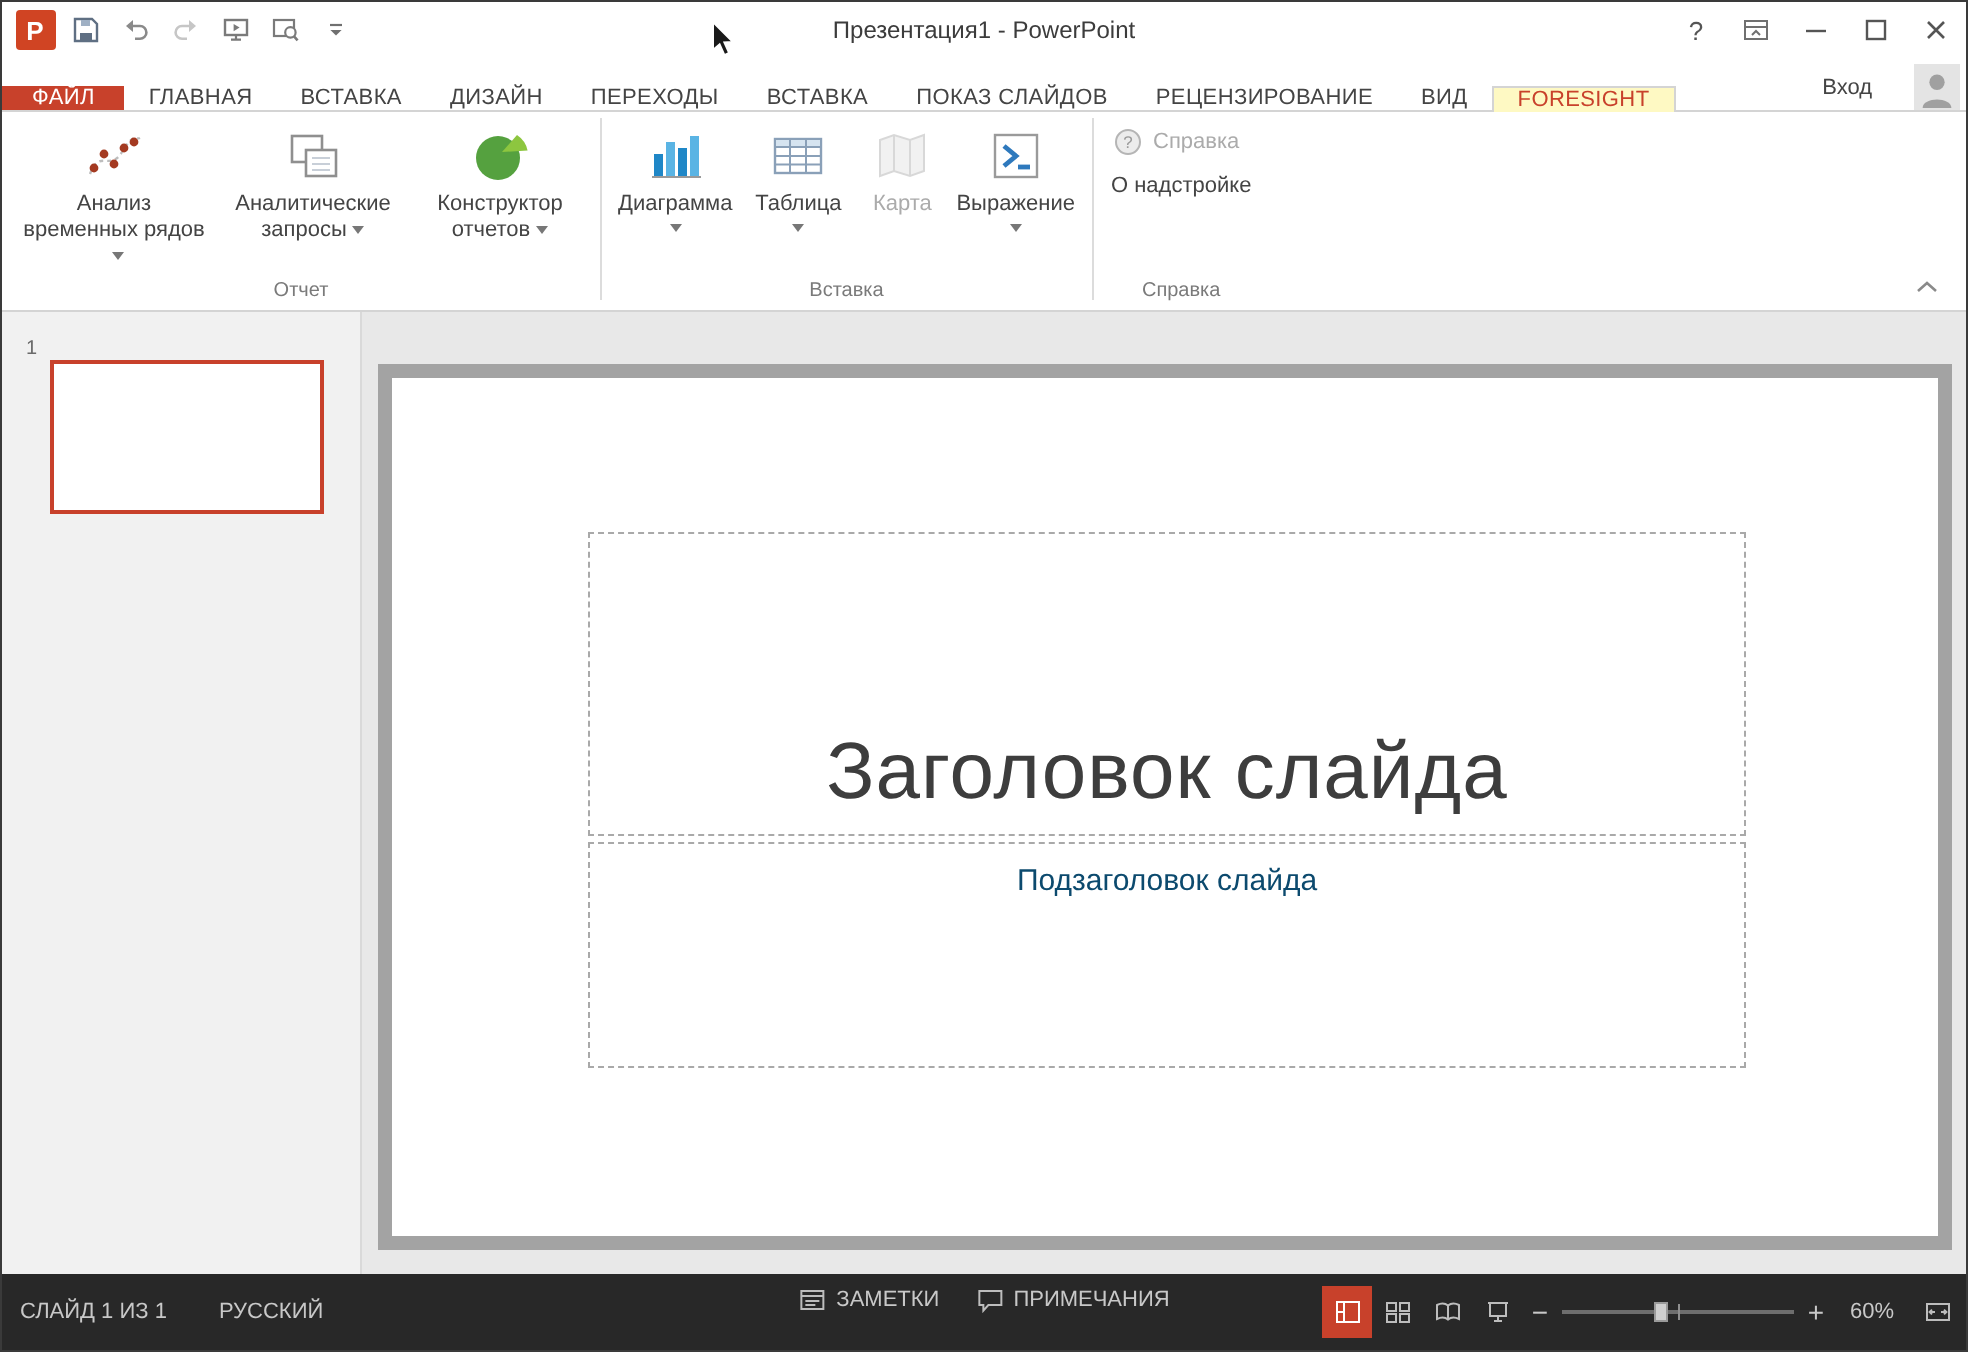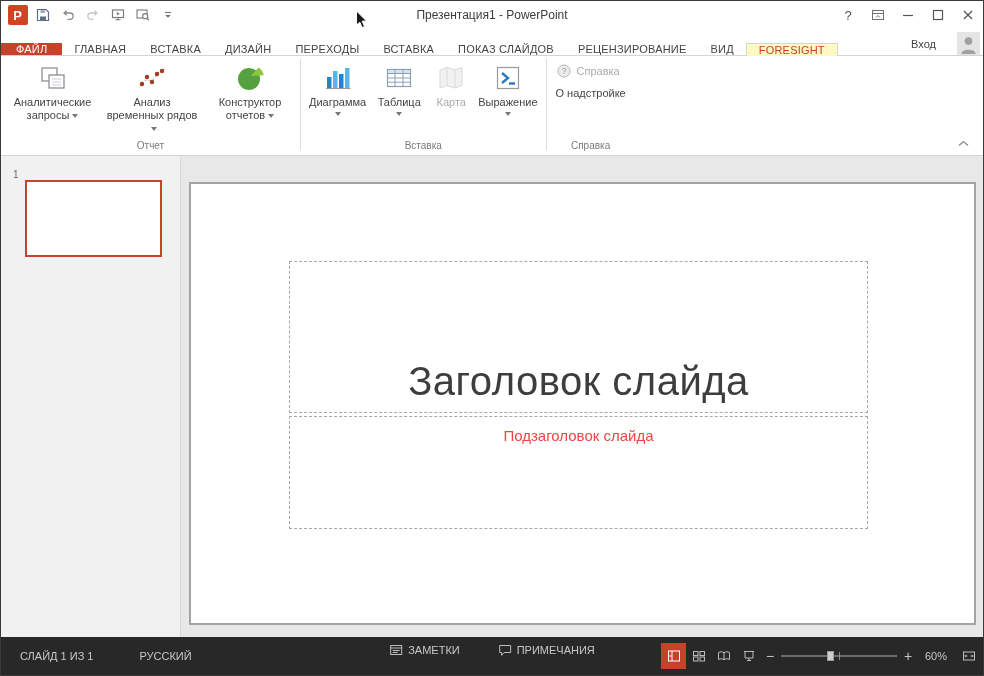--- a/index.html
+++ b/index.html
@@ -44,30 +44,30 @@
   .smallbtn{display:flex;align-items:center;gap:5px;height:22px;padding:0 5px;font-size:11px;color:#444}
   .smallbtn.disabled{color:#ababab}
   .collapse-btn{position:absolute;right:11px;bottom:5px;width:18px;height:14px;display:flex;align-items:center;justify-content:center}
 
   
   .workspace{flex:1;display:flex;min-height:0;background:#e8e8e8}
   .thumbs{flex:0 0 180px;background:#f1f1f1;border-right:1px solid #d9d9d9;position:relative}
   .thumb-num{position:absolute;left:12px;top:13px;font-size:10px;color:#6b6b6b}
   .thumb{position:absolute;left:24px;top:24px;width:137px;height:77px;background:#fff;border:2px solid var(--accent)}
   .canvas{flex:1;position:relative}
-  .slide{position:absolute;left:8px;top:26px;width:787px;height:443px;background:#fff;border:2px solid #a3a3a3}
+  .slide{position:absolute;left:8px;top:26px;width:787px;height:443px;background:#fff;border:7px solid #a3a3a3}
   .ph{position:absolute;border:1px dashed #a9a9a9;display:flex;justify-content:center}
   .ph-title{left:98px;top:77px;width:579px;height:152px;align-items:flex-end;padding-bottom:8px}
   .ph-title .phtxt{font-size:40px;color:#3d3d3d;letter-spacing:.5px;white-space:nowrap}
   .ph-sub{left:98px;top:232px;width:579px;height:113px;align-items:flex-start;padding-top:10px}
-  .ph-sub .phtxt{font-size:15px;color:#ef4444}
+  .ph-sub .phtxt{font-size:15px;color:#0c4a6e}
 
   
   .statusbar{flex:0 0 26px;background:var(--sb-bg);display:flex;align-items:center;color:#c8c8c8;font-size:11px;position:relative}
-  .sbitem{display:flex;align-items:center;gap:5px;height:38px;padding:0 19px;white-space:nowrap}
+  .sbitem{display:flex;align-items:center;gap:5px;height:38px;padding:0 9px;white-space:nowrap}
   .sbcenter{position:absolute;left:50%;top:0;transform:translateX(-50%);display:flex;height:26px;align-items:center}
   .sbright{margin-left:auto;display:flex;align-items:center;height:26px}
   .viewbtn{width:25px;height:26px;display:flex;align-items:center;justify-content:center}
   .viewbtn.active{background:var(--accent)}
   .zoombtn{width:18px;height:26px;display:flex;align-items:center;justify-content:center;font-size:14px;color:#c8c8c8}
   .slider{width:116px;height:26px;display:flex;align-items:center;position:relative;margin:0 2px}
   .slider .track{width:100%;height:2px;background:#6e6e6e}
   .slider .mid{position:absolute;left:50%;top:9px;width:1px;height:8px;background:#8f8f8f}
   .slider .thumbk{position:absolute;left:40%;top:8px;width:7px;height:10px;background:#cfcfcf;border:1px solid #9a9a9a}
   .zoomlvl{width:38px;text-align:right;padding-right:8px}
@@ -178,41 +178,41 @@
           <circle cx="12" cy="9.5" r="4" fill="#a0a0a0"></circle>
           <path d="M4.5 23 C4.5 17 19.5 17 19.5 23 Z" fill="#a0a0a0"></path>
         </svg>
     </div>
   </div>
 
   <div class="ribbon">
 
     <div class="rgroup">
       <div class="rbtns">
-        <div class="bigbtn" style="width:95px">
-          <svg class="icon32" viewBox="0 0 32 32">
-              <rect x="5" y="6" width="15" height="13" fill="#fff" stroke="#8f8f8f" stroke-width="1.3"></rect>
-              <rect x="12" y="13" width="15" height="13" fill="#fff" stroke="#8f8f8f" stroke-width="1.3"></rect>
-              <line x1="15" y1="17" x2="24" y2="17" stroke="#c8cfd8"></line>
-              <line x1="15" y1="20" x2="24" y2="20" stroke="#c8cfd8"></line>
-              <line x1="15" y1="23" x2="24" y2="23" stroke="#c8cfd8"></line>
-            </svg>
-          <span class="blabel"><span>Аналитические запросы</span><span class="caret"></span></span>
-        </div>
         <div class="bigbtn" style="width:104px">
           <svg class="icon32" viewBox="0 0 32 32">
               <path d="M4 25 C9 12 14 24 20 14 S 27 8 29 7" fill="none" stroke="#bdbdbd" stroke-width="1.2" stroke-dasharray="2 2"></path>
               <circle cx="6" cy="22" r="2.2" fill="#a43a21"></circle>
               <circle cx="11" cy="15" r="2.2" fill="#a43a21"></circle>
               <circle cx="16" cy="20" r="2.2" fill="#a43a21"></circle>
               <circle cx="21" cy="12" r="2.2" fill="#a43a21"></circle>
               <circle cx="26" cy="9" r="2.2" fill="#a43a21"></circle>
             </svg>
           <span class="blabel"><span>Анализ временных рядов</span><span class="caret"></span></span>
         </div>
+        <div class="bigbtn" style="width:95px">
+          <svg class="icon32" viewBox="0 0 32 32">
+              <rect x="5" y="6" width="15" height="13" fill="#fff" stroke="#8f8f8f" stroke-width="1.3"></rect>
+              <rect x="12" y="13" width="15" height="13" fill="#fff" stroke="#8f8f8f" stroke-width="1.3"></rect>
+              <line x1="15" y1="17" x2="24" y2="17" stroke="#c8cfd8"></line>
+              <line x1="15" y1="20" x2="24" y2="20" stroke="#c8cfd8"></line>
+              <line x1="15" y1="23" x2="24" y2="23" stroke="#c8cfd8"></line>
+            </svg>
+          <span class="blabel"><span>Аналитические запросы</span><span class="caret"></span></span>
+        </div>
         <div class="bigbtn" style="width:92px">
           <svg class="icon32" viewBox="0 0 32 32">
               <circle cx="15" cy="17" r="11" fill="#55a13f"></circle>
               <path d="M17 14 L24.5 5.5 A12.5 12.5 0 0 1 29.8 13.2 Z" fill="#8dc63f"></path>
             </svg>
           <span class="blabel"><span>Конструктор отчетов</span><span class="caret"></span></span>
         </div>
       </div>
       <div class="rglabel">Отчет</div>
     </div>

